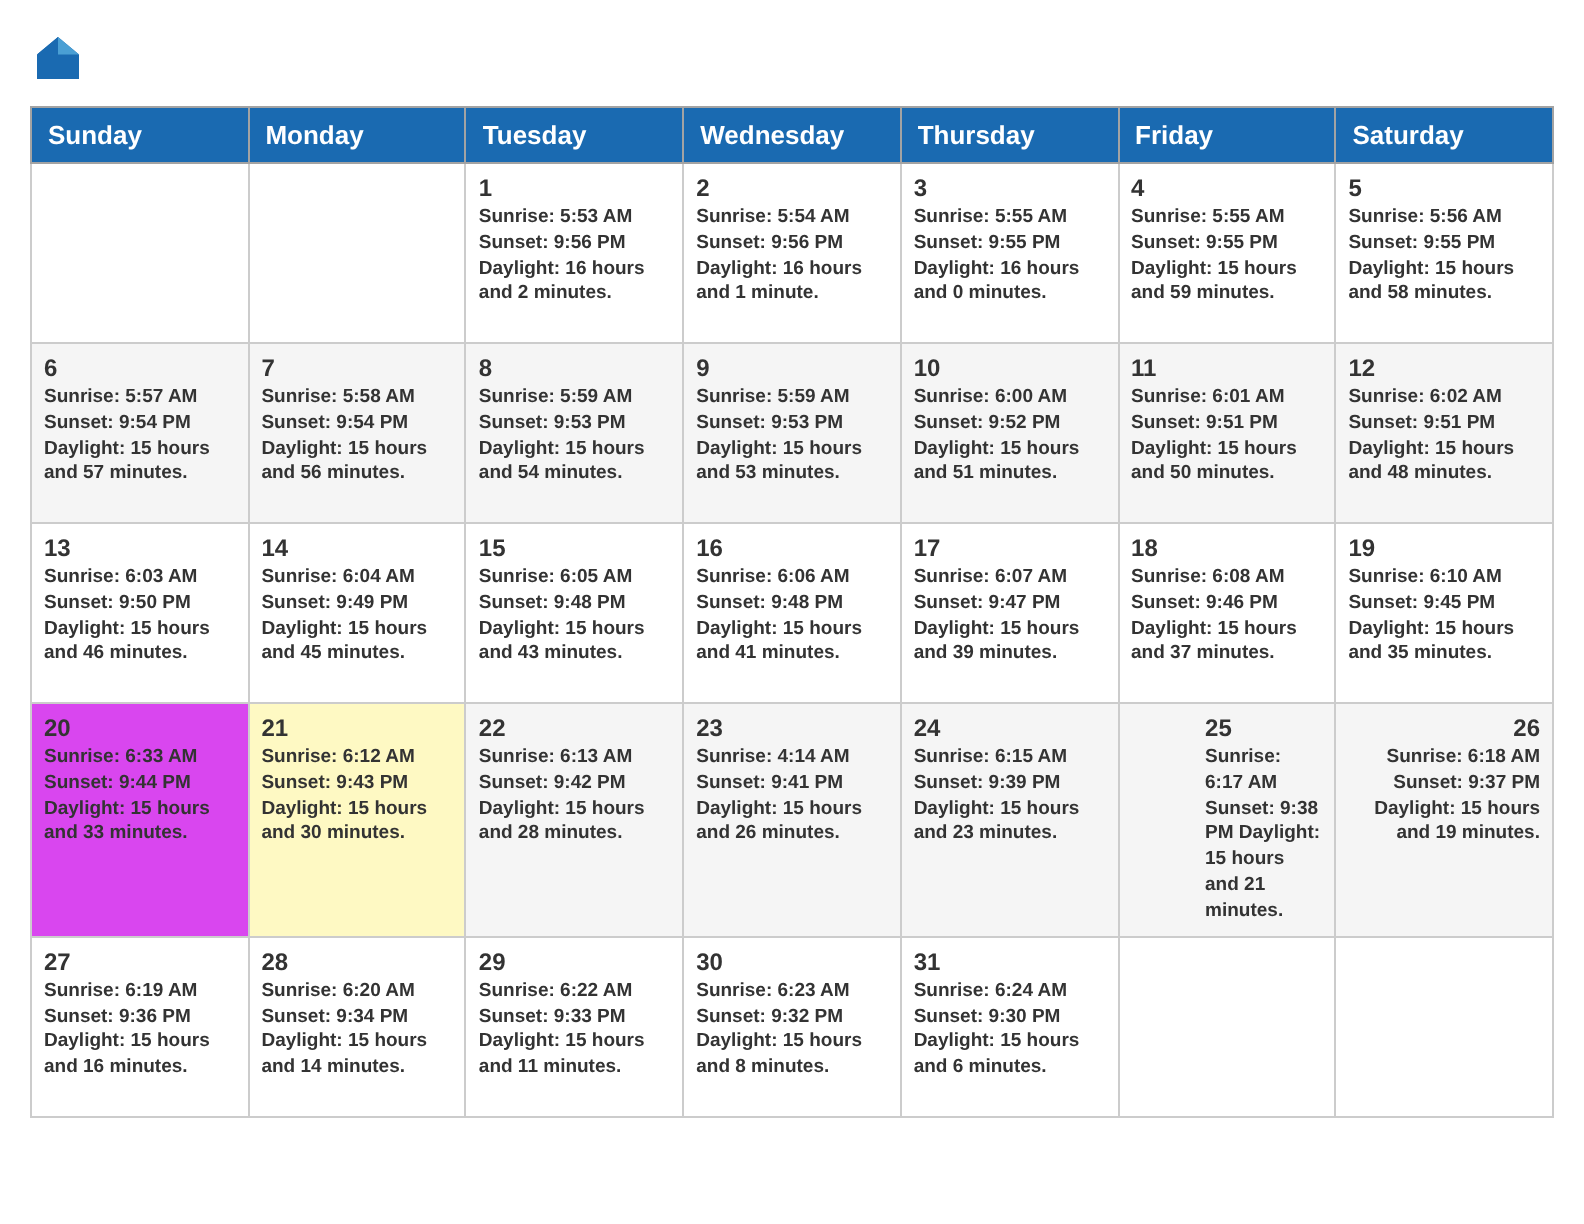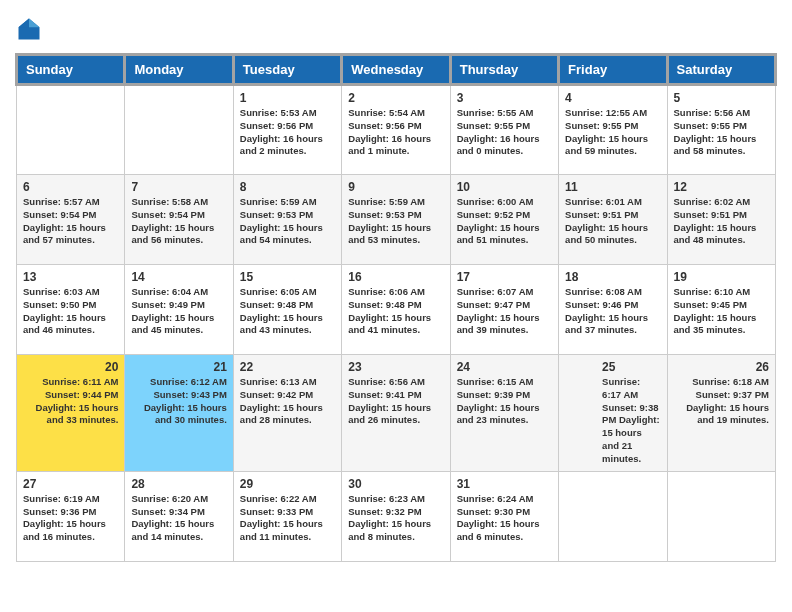--- a/index.html
+++ b/index.html
@@ -52,21 +52,21 @@
       width: 100%;
       border-collapse: collapse;
       border: 1px solid #ccc;
     }
     .calendar th {
       background-color: #1a6ab1;
       color: #fff;
       text-align: left;
       padding: 6px 8px;
       font-size: 13px;
-      border: 3px solid #a3a3a3;
+      border: 1px solid #a3a3a3;
     }
     .calendar td {
       border: 1px solid #ccc;
       vertical-align: top;
       padding: 5px 6px;
       width: calc(100% / 7);
       height: 90px;
       background: #fff;
     }
     .calendar tr:nth-child(even) td {
@@ -140,21 +140,21 @@
         </td>
         <td>
           <div class="cell-day">3</div>
           <div class="cell-info">Sunrise: 5:55 AM
 Sunset: 9:55 PM
 Daylight: 16 hours
 and 0 minutes.</div>
         </td>
         <td>
           <div class="cell-day">4</div>
-          <div class="cell-info">Sunrise: 12:55 AM
+          <div class="cell-info">Sunrise: 5:55 AM
 Sunset: 9:55 PM
 Daylight: 15 hours
 and 59 minutes.</div>
         </td>
         <td>
           <div class="cell-day">5</div>
           <div class="cell-info">Sunrise: 5:56 AM
 Sunset: 9:55 PM
 Daylight: 15 hours
 and 58 minutes.</div>
@@ -256,44 +256,44 @@
         </td>
         <td>
           <div class="cell-day">19</div>
           <div class="cell-info">Sunrise: 6:10 AM
 Sunset: 9:45 PM
 Daylight: 15 hours
 and 35 minutes.</div>
         </td>
       </tr>
       <tr>
-        <td style="background: #fde047; text-align: right;">
+        <td style="background: #d946ef;">
           <div class="cell-day">20</div>
-          <div class="cell-info">Sunrise: 6:11 AM
+          <div class="cell-info">Sunrise: 6:33 AM
 Sunset: 9:44 PM
 Daylight: 15 hours
 and 33 minutes.</div>
         </td>
-        <td style="background: #7dd3fc; text-align: right;">
+        <td style="background: #fef9c3;">
           <div class="cell-day">21</div>
           <div class="cell-info">Sunrise: 6:12 AM
 Sunset: 9:43 PM
 Daylight: 15 hours
 and 30 minutes.</div>
         </td>
         <td style="background: rgb(245, 245, 245);">
           <div class="cell-day">22</div>
           <div class="cell-info">Sunrise: 6:13 AM
 Sunset: 9:42 PM
 Daylight: 15 hours
 and 28 minutes.</div>
         </td>
         <td style="background: rgb(245, 245, 245);">
           <div class="cell-day">23</div>
-          <div class="cell-info">Sunrise: 6:56 AM
+          <div class="cell-info">Sunrise: 4:14 AM
 Sunset: 9:41 PM
 Daylight: 15 hours
 and 26 minutes.</div>
         </td>
         <td style="background: rgb(245, 245, 245);">
           <div class="cell-day">24</div>
           <div class="cell-info">Sunrise: 6:15 AM
 Sunset: 9:39 PM
 Daylight: 15 hours
 and 23 minutes.</div>

